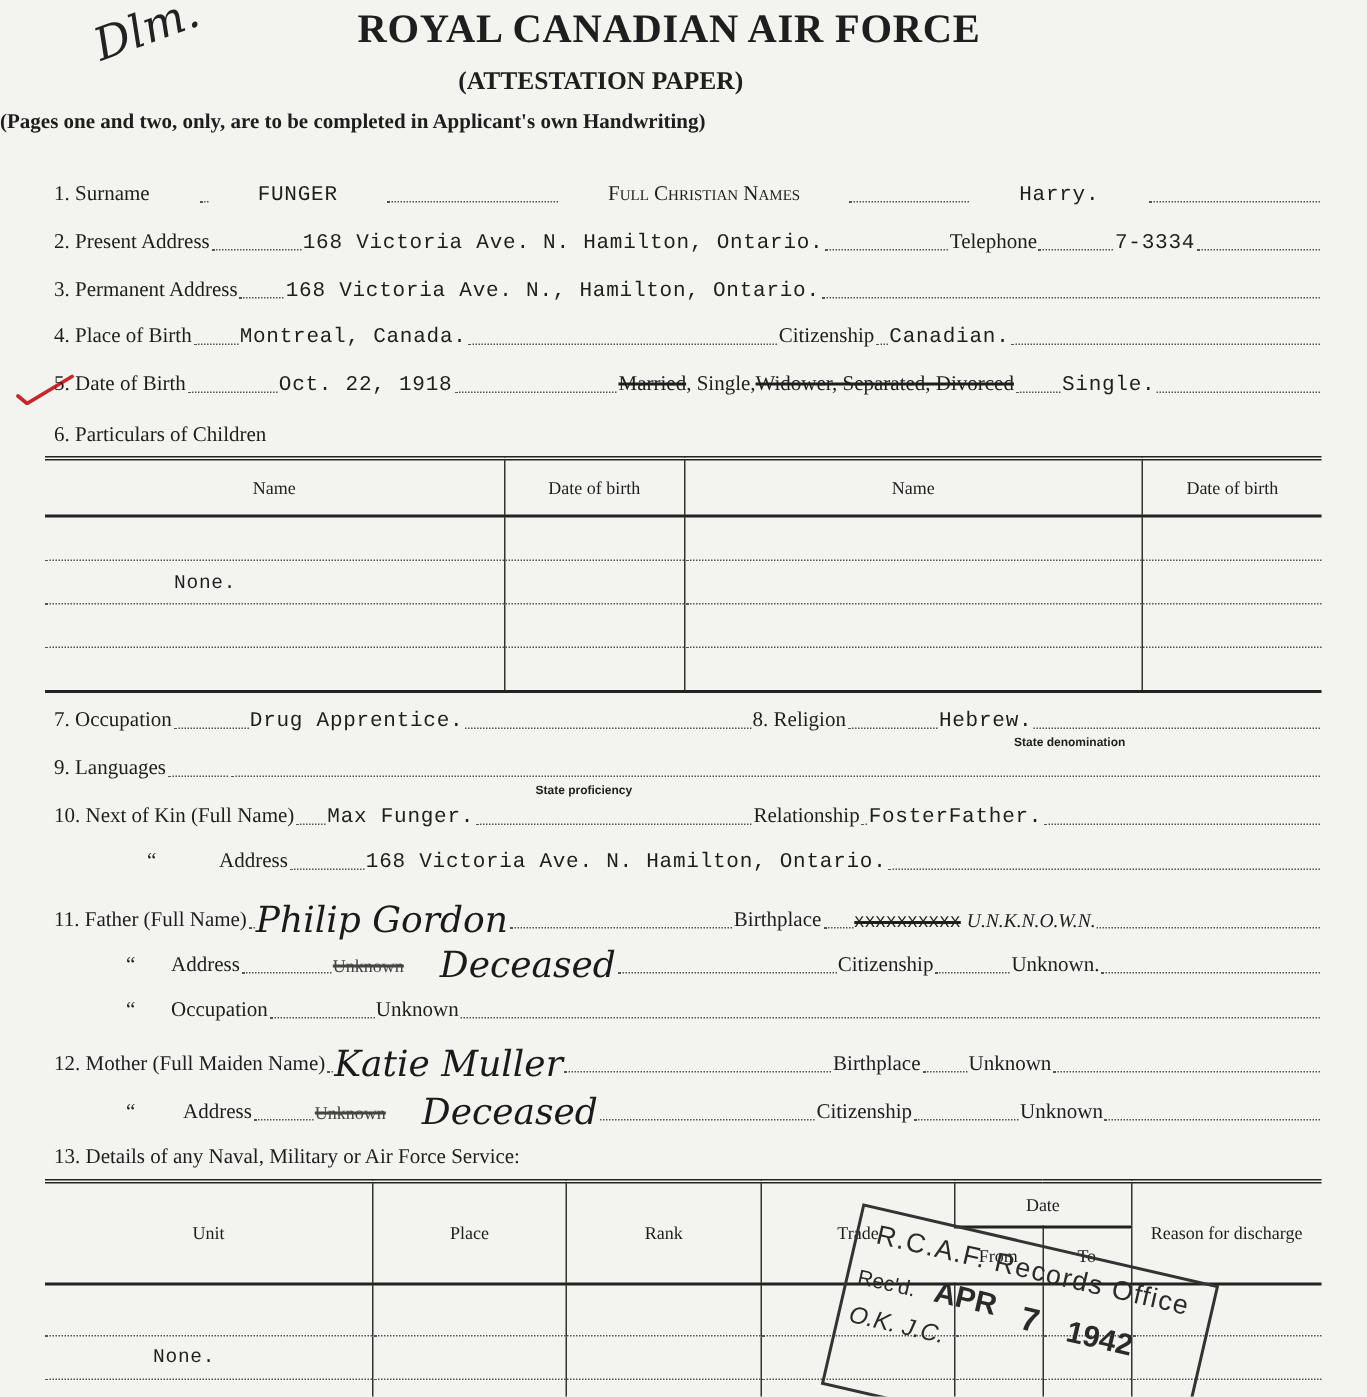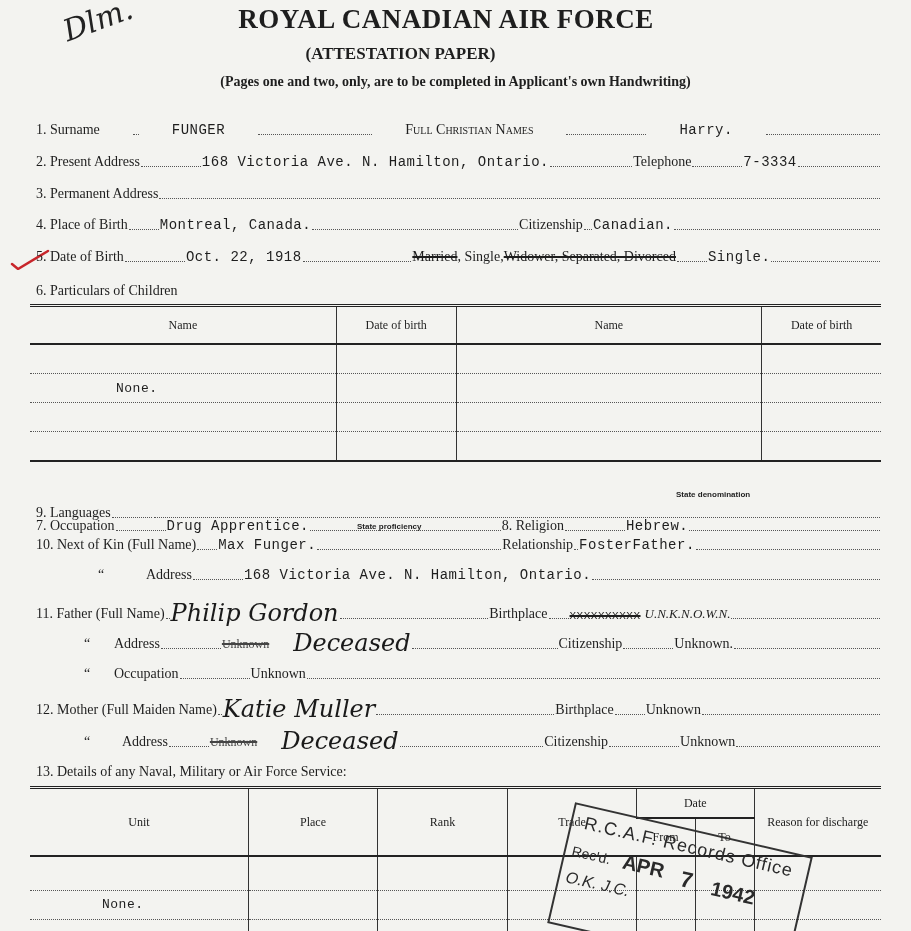--- a/index.html
+++ b/index.html
@@ -6,21 +6,21 @@
   body {
     width:911px; height:931px; overflow:hidden;
     background:#f3f3f0;
     font-family:"DejaVu Serif", serif;
     color:#1e1e1e;
     position:relative;
   }
   .abs { position:absolute; }
   .title { left:0; width:892px; top:4px; text-align:center; font-size:27px; font-weight:bold; letter-spacing:0.5px; font-family:"Liberation Serif", serif; }
   .subtitle { left:0; width:801px; top:44px; text-align:center; font-size:17px; font-family:"Liberation Serif", serif; font-weight:bold; }
-  .note { left:0; width:911px; top:74px; text-align:center; font-size:14px; font-family:"Liberation Serif", serif; font-weight:bold; }
+  .note { left:0; width:911px; top:74px; text-align:left; font-size:14px; font-family:"Liberation Serif", serif; font-weight:bold; }
   .initials { left:62px; top:2px; font-size:30px; font-style:italic; font-family:"DejaVu Serif", serif; transform:rotate(-20deg); color:#222; }
   .check { left:10px; top:248px; width:40px; height:22px; }
   .row { left:36px; right:30px; height:20px; font-size:14px; display:flex; align-items:flex-end; white-space:nowrap; font-family:"Liberation Serif", serif; }
   .lbl { flex:none; }
   .dots { flex:1 1 auto; border-bottom:1.5px dotted #555; height:4px; margin:0 1px 3px 1px; min-width:4px; }
   .typed { font-family:"Liberation Mono", monospace; font-size:14px; flex:none; letter-spacing:0.5px; }
   .hand { font-family:"DejaVu Serif", serif; font-style:italic; font-size:24px; flex:none; color:#1a1a1a; line-height:18px; }
   .small-cap { font-variant:small-caps; }
   .strike { text-decoration:line-through; text-decoration-thickness:2px; }
   .sublabel { font-size:8px; font-weight:bold; font-family:"Liberation Sans", sans-serif; }
@@ -58,20 +58,21 @@
   <span class="dots"></span>
   <span class="lbl">Telephone</span>
   <span class="dots" style="flex:0 0 50px"></span>
   <span class="typed">7-3334</span>
   <span class="dots"></span>
 </div>
 
 <div class="abs row" style="top:182px;">
   <span class="lbl">3. Permanent Address</span>
   <span class="dots" style="flex:0 0 30px"></span>
+  <span class="typed">168 Victoria Ave. N., Hamilton, Ontario.</span>
   <span class="dots"></span>
 </div>
 
 <div class="abs row" style="top:213px;">
   <span class="lbl">4. Place of Birth</span>
   <span class="dots" style="flex:0 0 30px"></span>
   <span class="typed">Montreal, Canada.</span>
   <span class="dots"></span>
   <span class="lbl">Citizenship</span>
   <span class="dots" style="flex:0 0 8px"></span>
@@ -129,21 +130,21 @@
     </tr>
     <tr style="height:6px">
       <td></td>
         <td></td>
         <td></td>
         <td></td>
     </tr>
   </tbody>
 </table>
 
-<div class="abs row" style="top:469px;margin-top:45px;">
+<div class="abs row" style="top:469px;">
   <span class="lbl">7. Occupation</span>
   <span class="dots" style="flex:0 0 50px"></span>
   <span class="typed">Drug Apprentice.</span>
   <span class="dots"></span>
   <span class="lbl">8. Religion</span>
   <span class="dots" style="flex:0 0 60px"></span>
   <span class="typed">Hebrew.</span>
   <span class="dots"></span>
 </div>
 <div class="abs sublabel" style="left:676px; top:490px;">State denomination</div>

